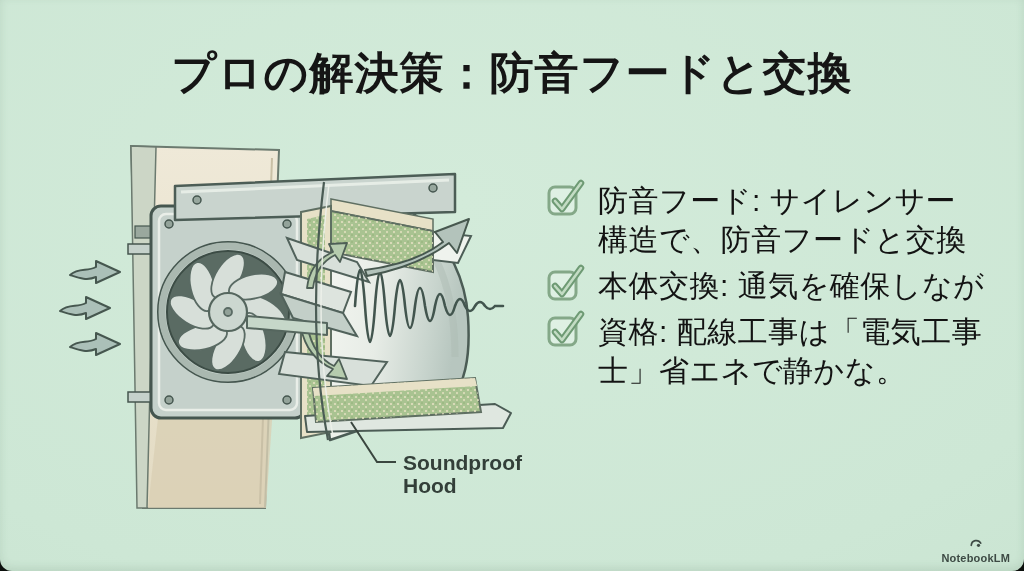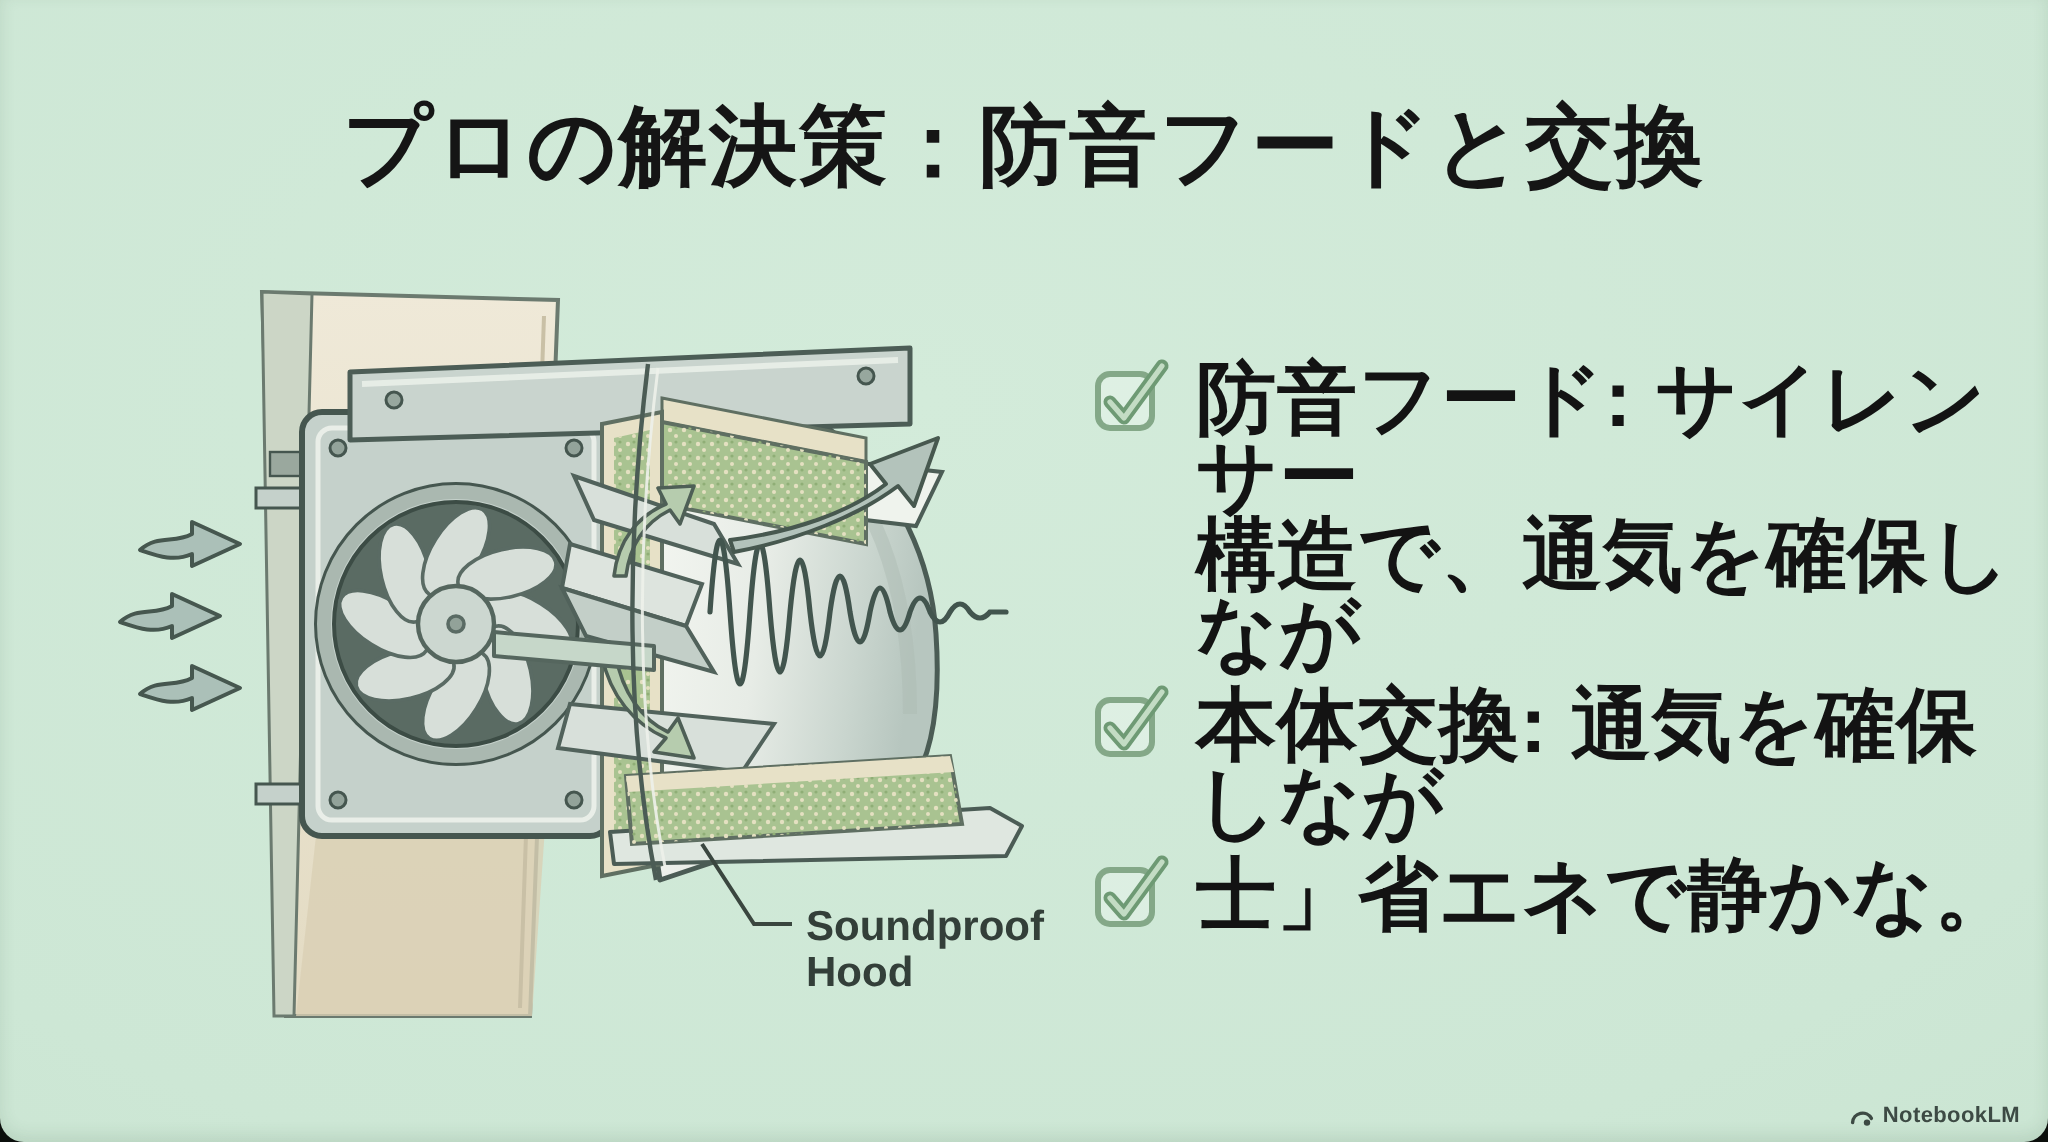--- a/index.html
+++ b/index.html
@@ -12,24 +12,24 @@
   }
   .title{
     position:absolute;top:44px;left:0;right:0;margin:0;
     text-align:center;font-size:44px;font-weight:800;letter-spacing:1px;
     color:#151515;
   }
   .illu{position:absolute;left:25px;top:122px;}
   .bullets{position:absolute;left:546px;top:181px;width:466px;}
   .bullet{display:flex;gap:12px;margin-bottom:7px;}
   .check{flex:0 0 40px;margin-top:-3px;}
-  .btext{font-size:40px;line-height:39px;font-weight:700;color:#131313;letter-spacing:.5px;}
+  .btext{font-size:30px;line-height:39px;font-weight:400;color:#131313;letter-spacing:.5px;}
   .watermark{
     position:absolute;right:14px;bottom:7px;display:flex;align-items:center;gap:4px;
-    font-size:11px;font-weight:700;color:#3d4a44;letter-spacing:.2px;
+    font-size:11px;font-weight:700;color:#3d4a44;letter-spacing:.2px;flex-direction:column;
   }
   svg text{font-family:"Liberation Sans",sans-serif;}
 </style>
 </head>
 <body>
 
 <div class="slide">
 
   <h1 class="title">プロの解決策：防音フードと交換</h1>
 
@@ -167,21 +167,21 @@
   <div class="bullets">
 
     <div class="bullet">
       <svg class="check" width="40" height="38" viewBox="0 0 40 38">
         <rect x="3" y="9" width="27" height="27" rx="6" fill="rgba(255,255,255,0.28)" stroke="#84a888" stroke-width="3"></rect>
         <path d="M9,23 L16,31 L35,5" fill="none" stroke="#6e9a74" stroke-width="6.5" stroke-linecap="round" stroke-linejoin="round"></path>
         <path d="M9,23 L16,31 L35,5" fill="none" stroke="#c3dcc4" stroke-width="2.6" stroke-linecap="round" stroke-linejoin="round"></path>
       </svg>
       <div class="btext">
         <div>防音フード: サイレンサー</div>
-        <div>構造で、通気を確保しなが</div>
+        <div>構造で、防音フードと交換</div>
       </div>
     </div>
 
     <div class="bullet">
       <svg class="check" width="40" height="38" viewBox="0 0 40 38">
         <rect x="3" y="9" width="27" height="27" rx="6" fill="rgba(255,255,255,0.28)" stroke="#84a888" stroke-width="3"></rect>
         <path d="M9,23 L16,31 L35,5" fill="none" stroke="#6e9a74" stroke-width="6.5" stroke-linecap="round" stroke-linejoin="round"></path>
         <path d="M9,23 L16,31 L35,5" fill="none" stroke="#c3dcc4" stroke-width="2.6" stroke-linecap="round" stroke-linejoin="round"></path>
       </svg>
       <div class="btext">
@@ -189,20 +189,21 @@
       </div>
     </div>
 
     <div class="bullet">
       <svg class="check" width="40" height="38" viewBox="0 0 40 38">
         <rect x="3" y="9" width="27" height="27" rx="6" fill="rgba(255,255,255,0.28)" stroke="#84a888" stroke-width="3"></rect>
         <path d="M9,23 L16,31 L35,5" fill="none" stroke="#6e9a74" stroke-width="6.5" stroke-linecap="round" stroke-linejoin="round"></path>
         <path d="M9,23 L16,31 L35,5" fill="none" stroke="#c3dcc4" stroke-width="2.6" stroke-linecap="round" stroke-linejoin="round"></path>
       </svg>
       <div class="btext">
+        <div>資格: 配線工事は「電気工事</div>
         <div>士」省エネで静かな。</div>
       </div>
     </div>
 
   </div>
 
   <div class="watermark">
     <svg width="12" height="12" viewBox="0 0 12 12">
       <path d="M1.3,9.3 A5,5 0 0 1 10.7,7.2" fill="none" stroke="#3d4a44" stroke-width="1.7" stroke-linecap="round"></path>
       <circle cx="8.5" cy="9.3" r="1.6" fill="#3d4a44"></circle>

